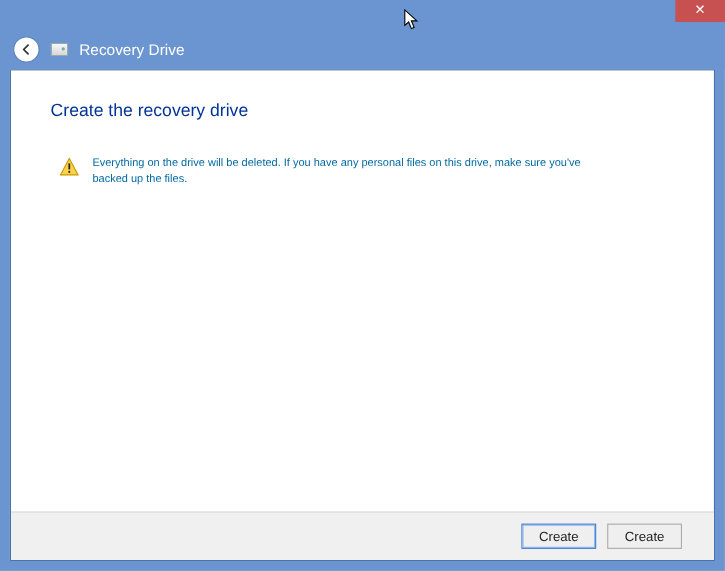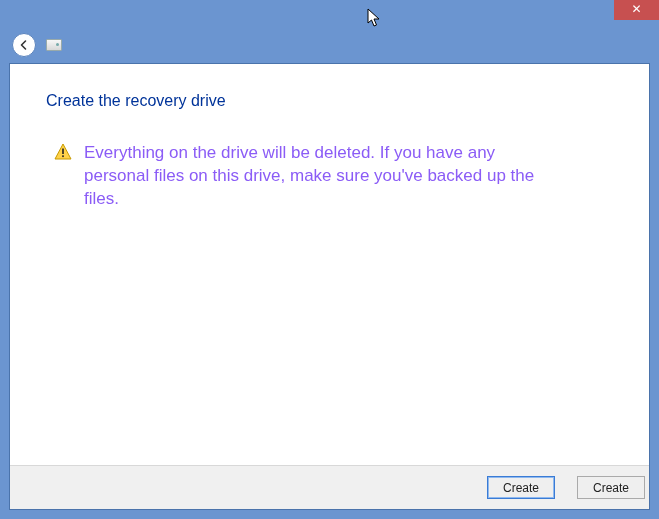--- a/index.html
+++ b/index.html
@@ -102,34 +102,34 @@
   }
   .warn-icon {
     flex: 0 0 auto;
     width: 18px;
     height: 18px;
     position: relative;
     margin-top: 1px;
   }
   .warn-icon svg { display:block; }
   .warn-text {
-    color: #8b5cf6;
-    font-size: 17px;
+    color: #0369a1;
+    font-size: 10px;
     line-height: 1.35;
     max-width: 470px;
   }
   .footer {
     height: 44px;
     border-top: 1px solid #d8d8d8;
     background: #f0f0f0;
     display: flex;
     align-items: center;
     justify-content: flex-end;
-    padding-right: 4px;
-    gap: 22px;
+    padding-right: 29px;
+    gap: 10px;
   }
   .btn {
     min-width: 68px;
     height: 23px;
     background: #efefef;
     border: 1px solid #aaa;
     font-size: 12px;
     font-family: inherit;
     color: #222;
     cursor: pointer;
@@ -155,20 +155,21 @@
   </div>
 </div>
 
 <div class="header">
   <div class="back-btn">
     <svg width="14" height="14" viewBox="0 0 14 14">
       <path d="M8.5 3 L4.5 7 L8.5 11" stroke="#333" stroke-width="1.6" fill="none" stroke-linecap="round" stroke-linejoin="round"></path>
     </svg>
   </div>
   <div class="drive-icon"></div>
+  <div class="header-title">Recovery Drive</div>
 </div>
 
 <div class="content-wrap">
   <div class="content">
     <div class="page-title">Create the recovery drive</div>
     <div class="warning-row">
       <div class="warn-icon">
         <svg width="18" height="18" viewBox="0 0 18 18">
           <polygon points="9,1 17,16 1,16" fill="#ffd24a" stroke="#c79a00" stroke-width="1"></polygon>
           <rect x="8.2" y="5.5" width="1.6" height="5.5" fill="#222"></rect>

